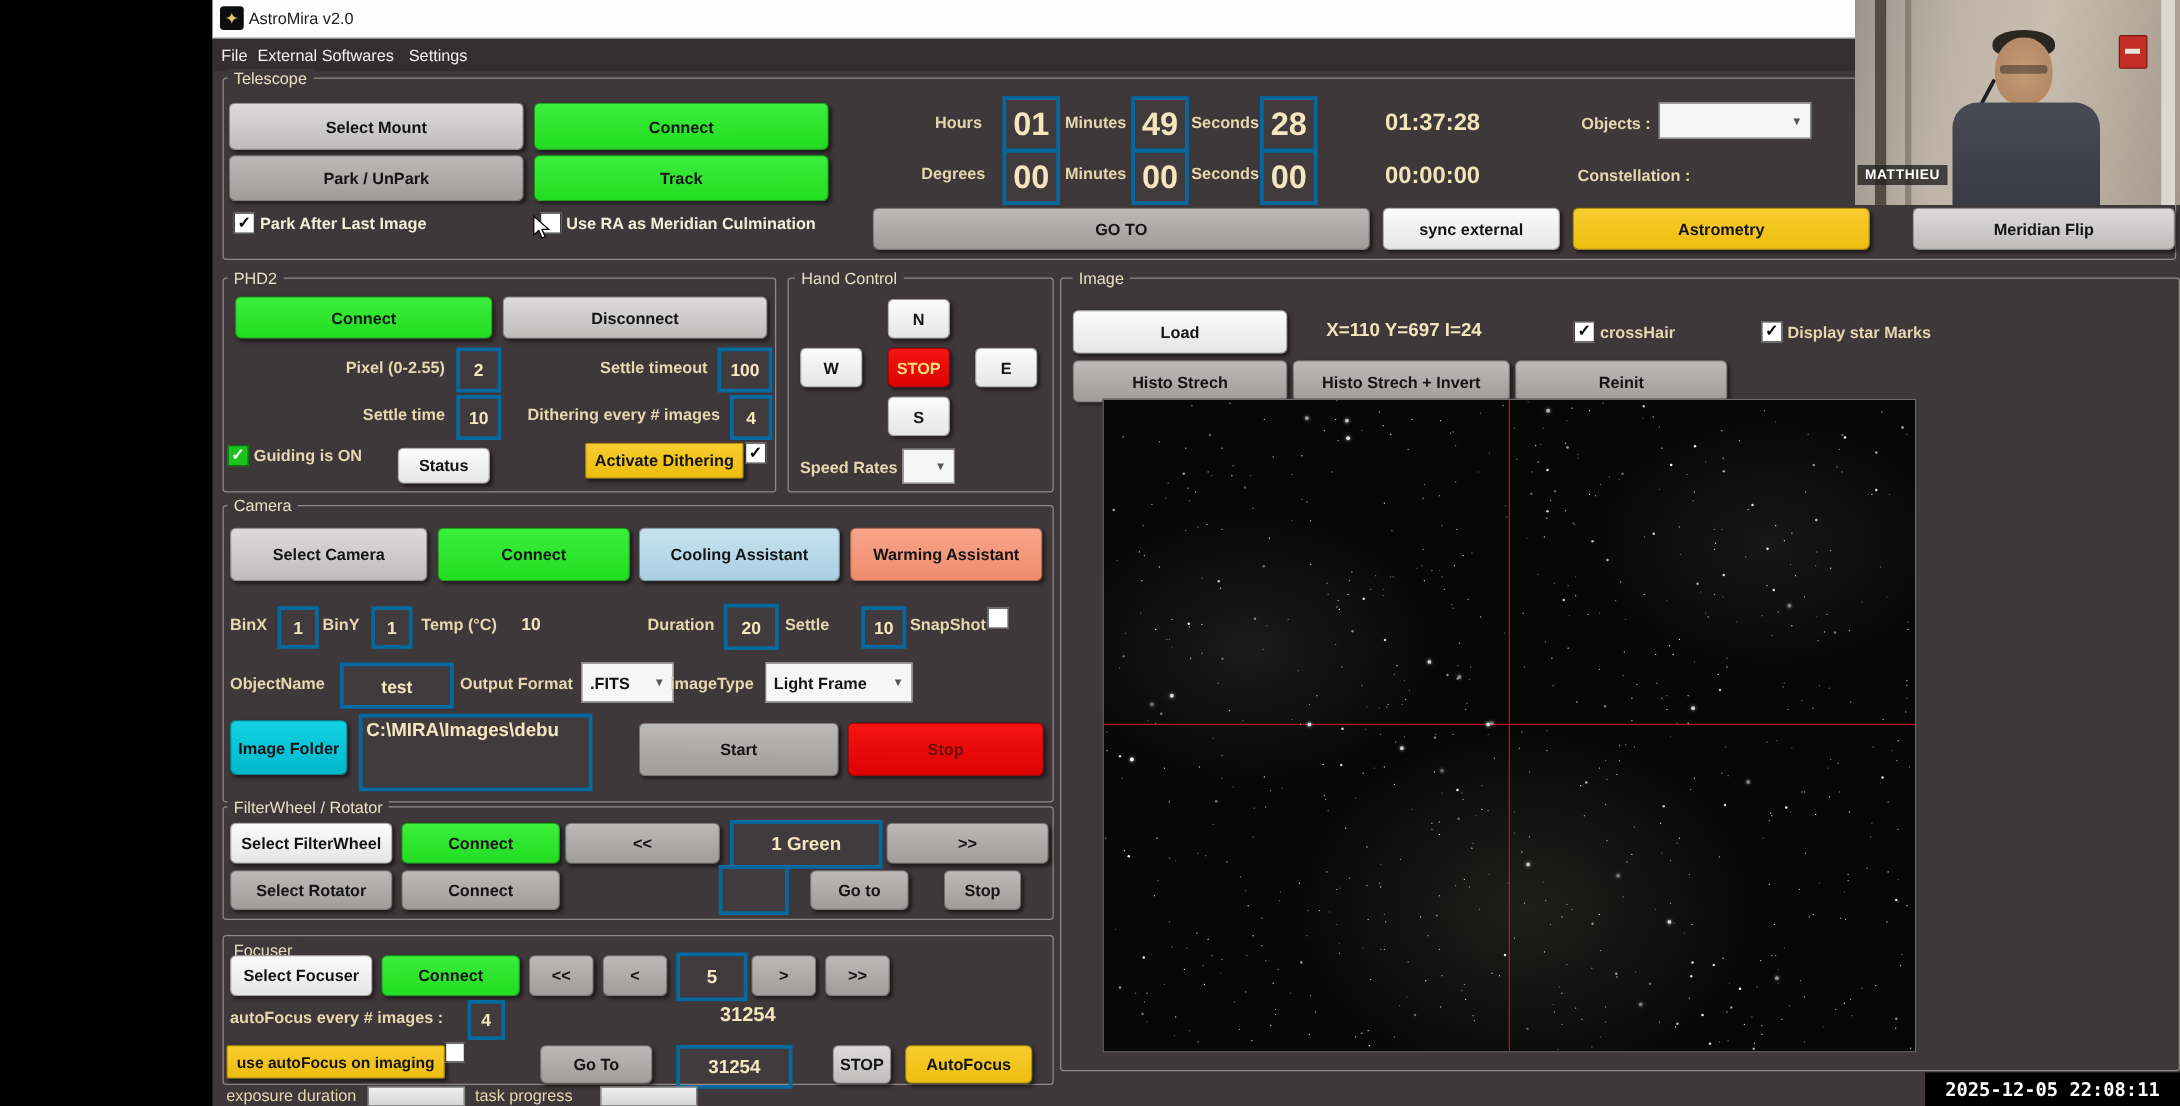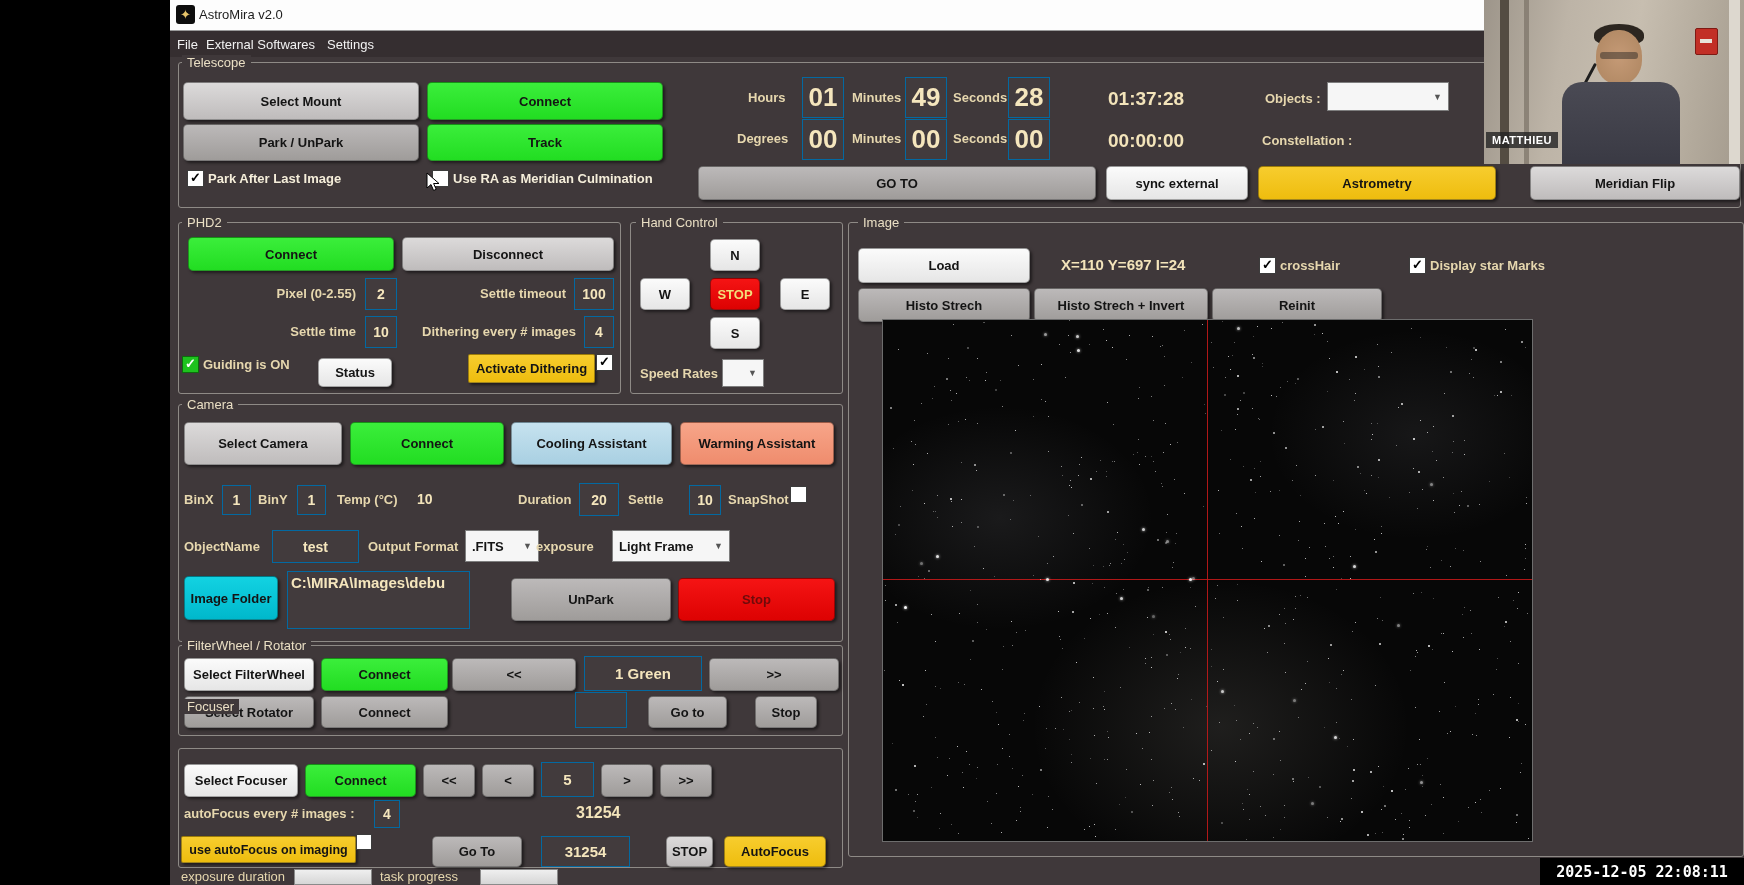--- a/index.html
+++ b/index.html
@@ -22,21 +22,21 @@
        border:1px solid rgba(0,0,0,.35);white-space:nowrap;}
   .b-white{background:linear-gradient(#fbfbfb,#e6e6e6);}
   .b-light{background:linear-gradient(#dcdada,#bfbcbc);}
   .b-gray{background:linear-gradient(#bcb9b9,#9f9c9a);}
   .b-green{background:linear-gradient(#3bee3b,#22dd22);}
   .b-yellow{background:linear-gradient(#f7cd2e,#eebd0e);}
   .b-red{background:linear-gradient(#f51414,#dd0202);}
   .b-cyan{background:linear-gradient(#12d2e2,#00b8cc);}
   .b-cool{background:linear-gradient(#c6e2ef,#a9d0e2);}
   .b-warm{background:linear-gradient(#f7a589,#ef8c6d);}
-  .vbox{position:absolute;border:1px solid #0369a1;color:#f5e6bd;font-weight:bold;font-size:14px;
+  .vbox{position:absolute;border:3px solid #0369a1;color:#f5e6bd;font-weight:bold;font-size:14px;
         display:flex;align-items:center;justify-content:center;background:rgba(255,255,255,0.02);}
   .big{font-size:26px;}
   .cb{position:absolute;width:15px;height:15px;background:#fff;border:1px solid #3c3c3c;
       font-size:13px;line-height:14px;text-align:center;font-weight:bold;color:#000;}
   .cb.green{background:#1ec21e;color:#fff;border-color:#0c6e0c;}
   .dd{position:absolute;background:#f6f6f6;border:1px solid #7e7e7e;color:#141414;font-weight:bold;
       font-size:13px;display:flex;align-items:center;justify-content:space-between;padding:0 6px;}
   .dd .arr{font-size:9px;color:#555;margin-left:6px;}
   .starfield{position:absolute;left:882px;top:319px;width:649px;height:521px;border:1px solid #6d6d6d;
       background:
@@ -185,48 +185,48 @@
   <span class="lbl" style="left:728px;top:492px">SnapShot</span>
   <div class="cb" style="left:790px;top:486px"></div>
 
   <span class="lbl" style="left:184px;top:539px">ObjectName</span>
   <div class="vbox" style="left:272px;top:530px;width:85px;height:31px">test</div>
   <span class="lbl" style="left:368px;top:539px">Output Format</span>
   <div class="dd" style="left:465px;top:530px;width:60px;height:30px">
       <span>.FITS</span>
       <span class="arr">▼</span>
     </div>
-  <span class="lbl" style="left:536px;top:539px">exposure</span>
+  <span class="lbl" style="left:536px;top:539px">imageType</span>
   <div class="dd" style="left:612px;top:530px;width:104px;height:30px">
       <span>Light Frame</span>
       <span class="arr">▼</span>
     </div>
 
   <div class="btn b-cyan" style="left:184px;top:576px;width:92px;height:42px">Image Folder</div>
   <div class="vbox" style="left:287px;top:571px;width:175px;height:52px;align-items:flex-start;justify-content:flex-start;padding:2px 3px;font-size:15px">C:\MIRA\Images\debu</div>
-  <div class="btn b-gray" style="left:511px;top:578px;width:158px;height:41px">UnPark</div>
+  <div class="btn b-gray" style="left:511px;top:578px;width:158px;height:41px">Start</div>
   <div class="btn b-red" style="left:678px;top:578px;width:155px;height:41px;color:#6e0b0b">Stop</div>
 
   <div class="group" style="left:178px;top:645px;width:663px;height:89px"></div>
   <span class="legend" style="left:182px;top:638px">FilterWheel / Rotator</span>
 
   <div class="btn b-white" style="left:184px;top:658px;width:128px;height:31px">Select FilterWheel</div>
   <div class="btn b-green" style="left:321px;top:658px;width:125px;height:31px">Connect</div>
   <div class="btn b-gray" style="left:452px;top:658px;width:122px;height:31px">&lt;&lt;</div>
   <div class="vbox" style="left:584px;top:656px;width:116px;height:33px;font-size:15px">1 Green</div>
   <div class="btn b-gray" style="left:709px;top:658px;width:128px;height:31px">&gt;&gt;</div>
 
   <div class="btn b-gray" style="left:184px;top:696px;width:128px;height:30px">Select Rotator</div>
   <div class="btn b-gray" style="left:321px;top:696px;width:125px;height:30px">Connect</div>
   <div class="vbox" style="left:575px;top:692px;width:50px;height:34px"></div>
   <div class="btn b-gray" style="left:648px;top:696px;width:77px;height:30px">Go to</div>
   <div class="btn b-gray" style="left:755px;top:696px;width:60px;height:30px">Stop</div>
 
   <div class="group" style="left:178px;top:748px;width:663px;height:118px"></div>
-  <span class="legend" style="left:182px;top:699px">Focuser</span>
+  <span class="legend" style="left:182px;top:753px">Focuser</span>
 
   <div class="btn b-white" style="left:184px;top:764px;width:112px;height:31px">Select Focuser</div>
   <div class="btn b-green" style="left:305px;top:764px;width:109px;height:31px">Connect</div>
   <div class="btn b-gray" style="left:423px;top:764px;width:50px;height:31px">&lt;&lt;</div>
   <div class="btn b-gray" style="left:482px;top:764px;width:50px;height:31px">&lt;</div>
   <div class="vbox" style="left:541px;top:762px;width:51px;height:33px;font-size:15px">5</div>
   <div class="btn b-gray" style="left:601px;top:764px;width:50px;height:31px">&gt;</div>
   <div class="btn b-gray" style="left:660px;top:764px;width:50px;height:31px">&gt;&gt;</div>
 
   <span class="lbl" style="left:184px;top:806px">autoFocus every # images :</span>

